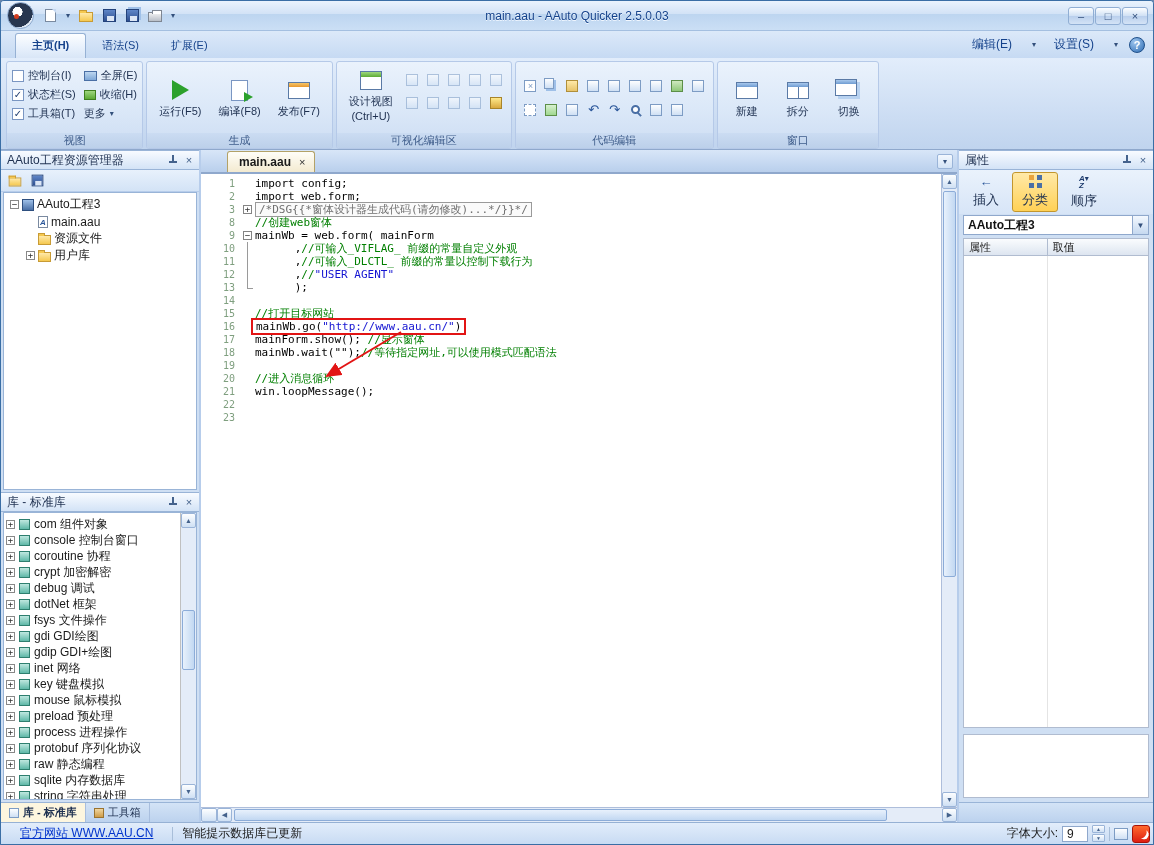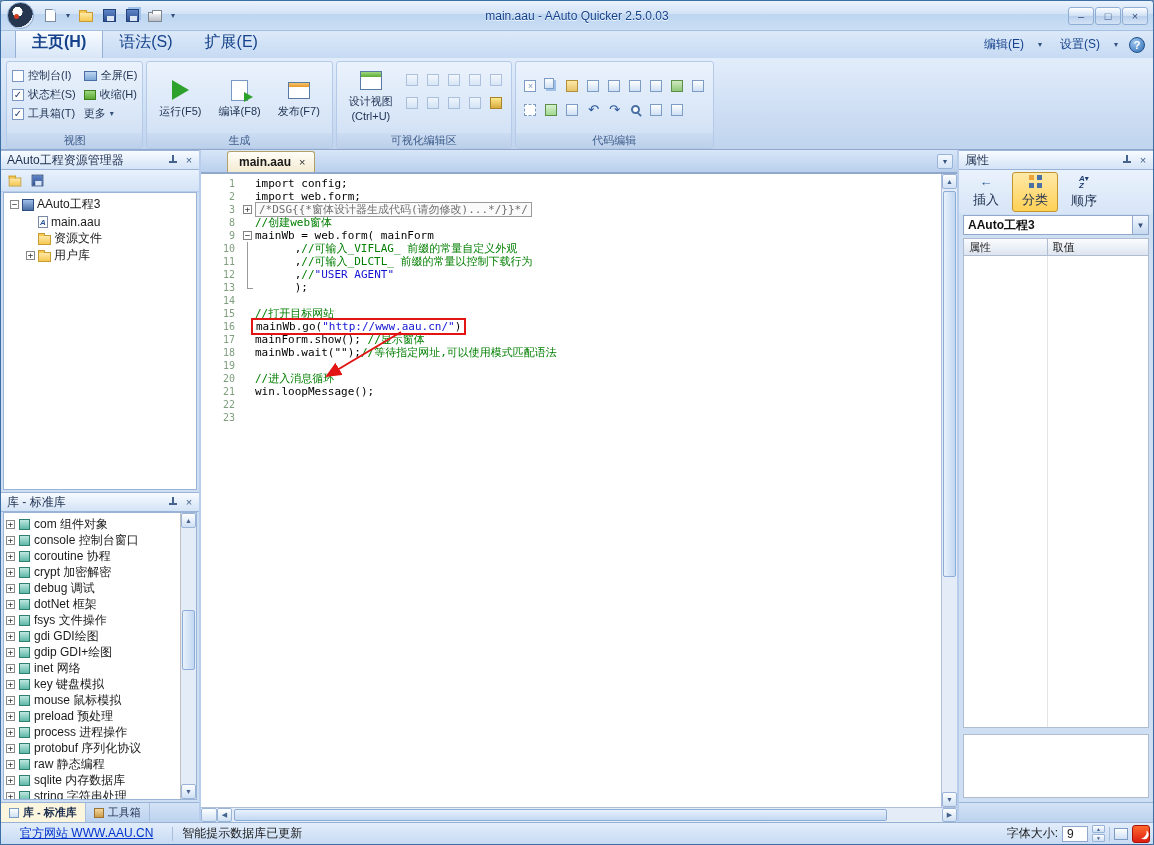--- a/index.html
+++ b/index.html
@@ -23,24 +23,24 @@
   .ic-floppy::after{content:'';position:absolute;left:3px;bottom:0;width:7px;height:5px;background:#dce6f5;}
   .ic-floppy.all{box-shadow:2px -2px 0 0 #9fc0e8;}
   .ic-printer{width:14px;height:10px;background:linear-gradient(#f2f2f2,#b9bfc8);border:1px solid #7e8692;display:block;margin-top:3px;position:relative;}
   .ic-printer::before{content:'';position:absolute;left:3px;top:-3px;width:8px;height:3px;background:#fff;border:1px solid #7e8692;border-bottom:none;}
   .title{position:absolute;left:50%;transform:translateX(-50%);color:#15428b;font-size:12px;white-space:nowrap;text-shadow:0 1px 0 #f3f8ff;}
   .win-controls{margin-left:auto;display:flex;gap:1px;padding-right:5px;}
   .wbtn{width:26px;height:18px;display:flex;align-items:center;justify-content:center;font-size:11px;color:#33507c;background:linear-gradient(#fdfeff,#cfe0f4 50%,#b9cfec 51%,#d4e3f6);border:1px solid #90aed4;border-radius:3px;}
 
   
   .tabrow{height:27px;flex:none;display:flex;align-items:flex-end;background:linear-gradient(#dce9f9,#c6daf3);padding-left:14px;}
-  .rtab{padding:4px 16px 5px 16px;color:#15428b;font-size:16px;}
+  .rtab{padding:4px 16px 5px 16px;color:#15428b;font-size:11px;}
   .rtab.active{background:linear-gradient(#fdfeff,#e8f1fc 55%,#d9e6f7);border:1px solid #96b1d4;border-bottom:none;border-radius:3px 3px 0 0;font-weight:bold;}
   .tabrow-right{margin-left:auto;display:flex;align-items:center;gap:4px;padding:0 8px 3px 0;}
-  .menu-btn{display:flex;align-items:center;gap:14px;padding:2px 7px;color:#15428b;border-radius:2px;}
+  .menu-btn{display:flex;align-items:center;gap:20px;padding:2px 7px;color:#15428b;border-radius:2px;}
   .help-btn{width:16px;height:16px;border-radius:50%;background:radial-gradient(circle at 35% 30%,#9fc6ef,#2e6db4);color:#fff;font-size:11px;font-weight:bold;display:flex;align-items:center;justify-content:center;border:1px solid #1e4f8a;}
 
   
   .ribbon{height:92px;flex:none;display:flex;gap:3px;padding:3px 5px 0 5px;background:linear-gradient(#e2edfb,#cfdff4 55%,#c0d4ee);border-bottom:1px solid #8fa8cc;}
   .group{border:1px solid #b5c9e8;border-radius:3px;display:flex;flex-direction:column;background:linear-gradient(#eaf2fc,#dbe8f8 55%,#cdddf3);overflow:hidden;flex:none;}
   .group-body{flex:1;display:flex;align-items:center;padding:3px 5px;gap:3px;}
   .group-caption{height:15px;flex:none;text-align:center;font-size:11px;color:#3e5c8a;background:linear-gradient(#cbdcf2,#bcd0ea);}
   .view-body{gap:8px;align-items:flex-start;padding-top:6px;}
   .view-col{display:flex;flex-direction:column;gap:4px;}
   .view-item{display:flex;align-items:center;gap:4px;font-size:11px;color:#1e3050;white-space:nowrap;}
@@ -411,20 +411,43 @@
             <span class="chip" data-name="codeedit-bookmark-icon">
               <i class="ci ci-bookmark"></i>
             </span>
             <span class="chip" data-name="codeedit-goto-icon">
               <i class="ci ci-goto"></i>
             </span>
           </div>
       </div>
       <div class="group-caption" data-name="group-caption-codeedit">代码编辑</div>
     </div>
+    <div class="group" data-name="ribbon-group-window">
+      <div class="group-body" data-name="window-group-body">
+          <div class="big-btn" data-name="new-window-button">
+            <span class="big-icon">
+              <i class="bi-new-window" data-name="new-window-icon"></i>
+            </span>
+            <span class="big-label" data-name="ribbon-button-label">新建</span>
+          </div>
+          <div class="big-btn" data-name="split-window-button">
+            <span class="big-icon">
+              <i class="bi-split-window" data-name="split-window-icon"></i>
+            </span>
+            <span class="big-label" data-name="ribbon-button-label">拆分</span>
+          </div>
+          <div class="big-btn" data-name="switch-window-button">
+            <span class="big-icon">
+              <i class="bi-switch-window" data-name="switch-window-icon"></i>
+            </span>
+            <span class="big-label" data-name="ribbon-button-label">切换</span>
+          </div>
+        </div>
+      <div class="group-caption" data-name="group-caption-window">窗口</div>
+    </div>
     <div class="group ribbon-spacer" data-name="ribbon-spacer"></div>
   </div>
 
   <div class="main" data-name="main-area">
 
     <div class="left-col" data-name="left-sidebar">
       <div class="project-panel" data-name="project-explorer-panel">
         <div class="panel-header" data-name="project-panel-header">
           <span class="panel-title" data-name="project-panel-title">AAuto工程资源管理器</span>
           <span class="ph-btn" data-name="pin-icon">

